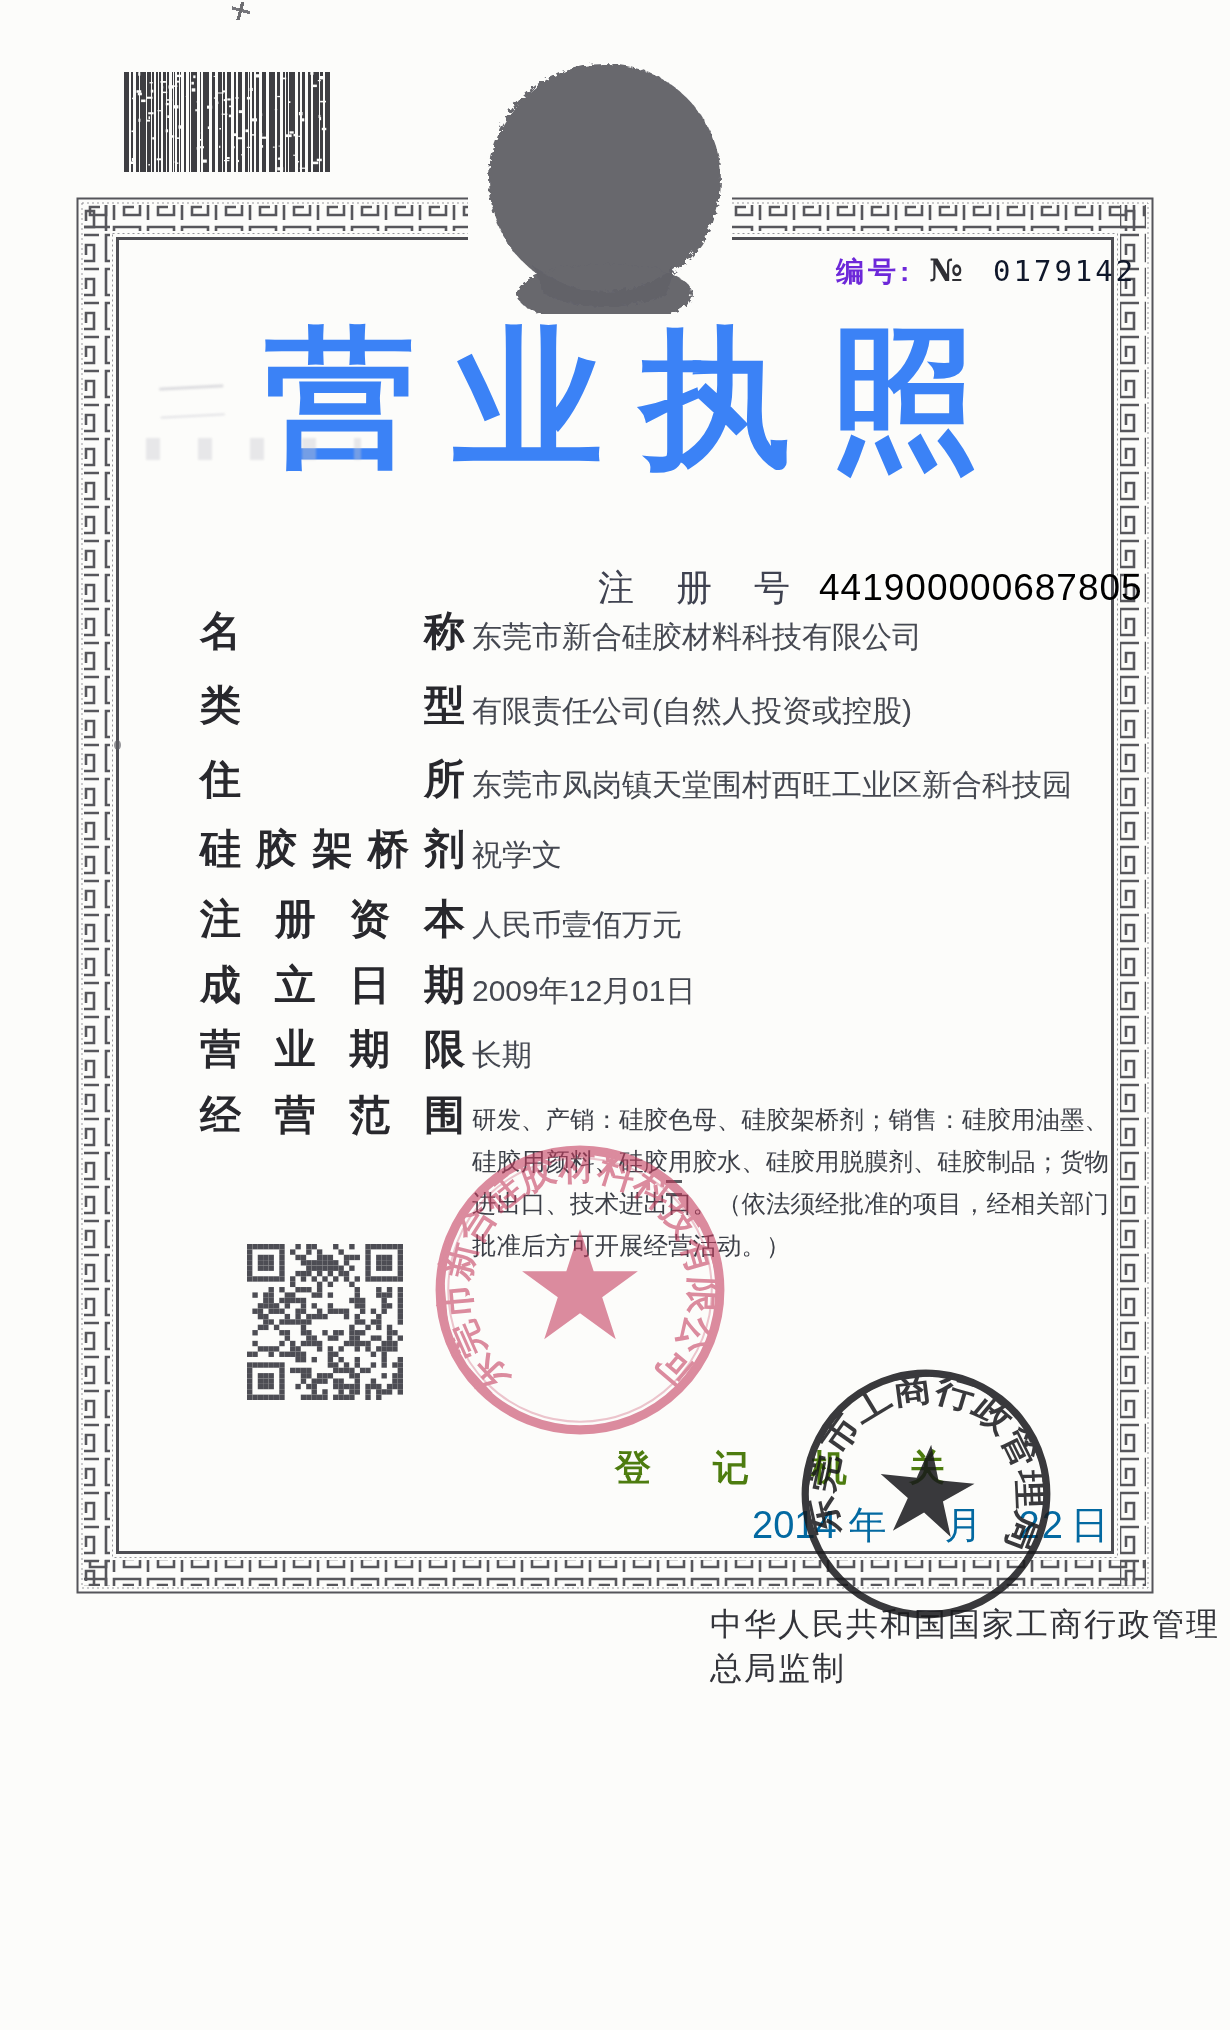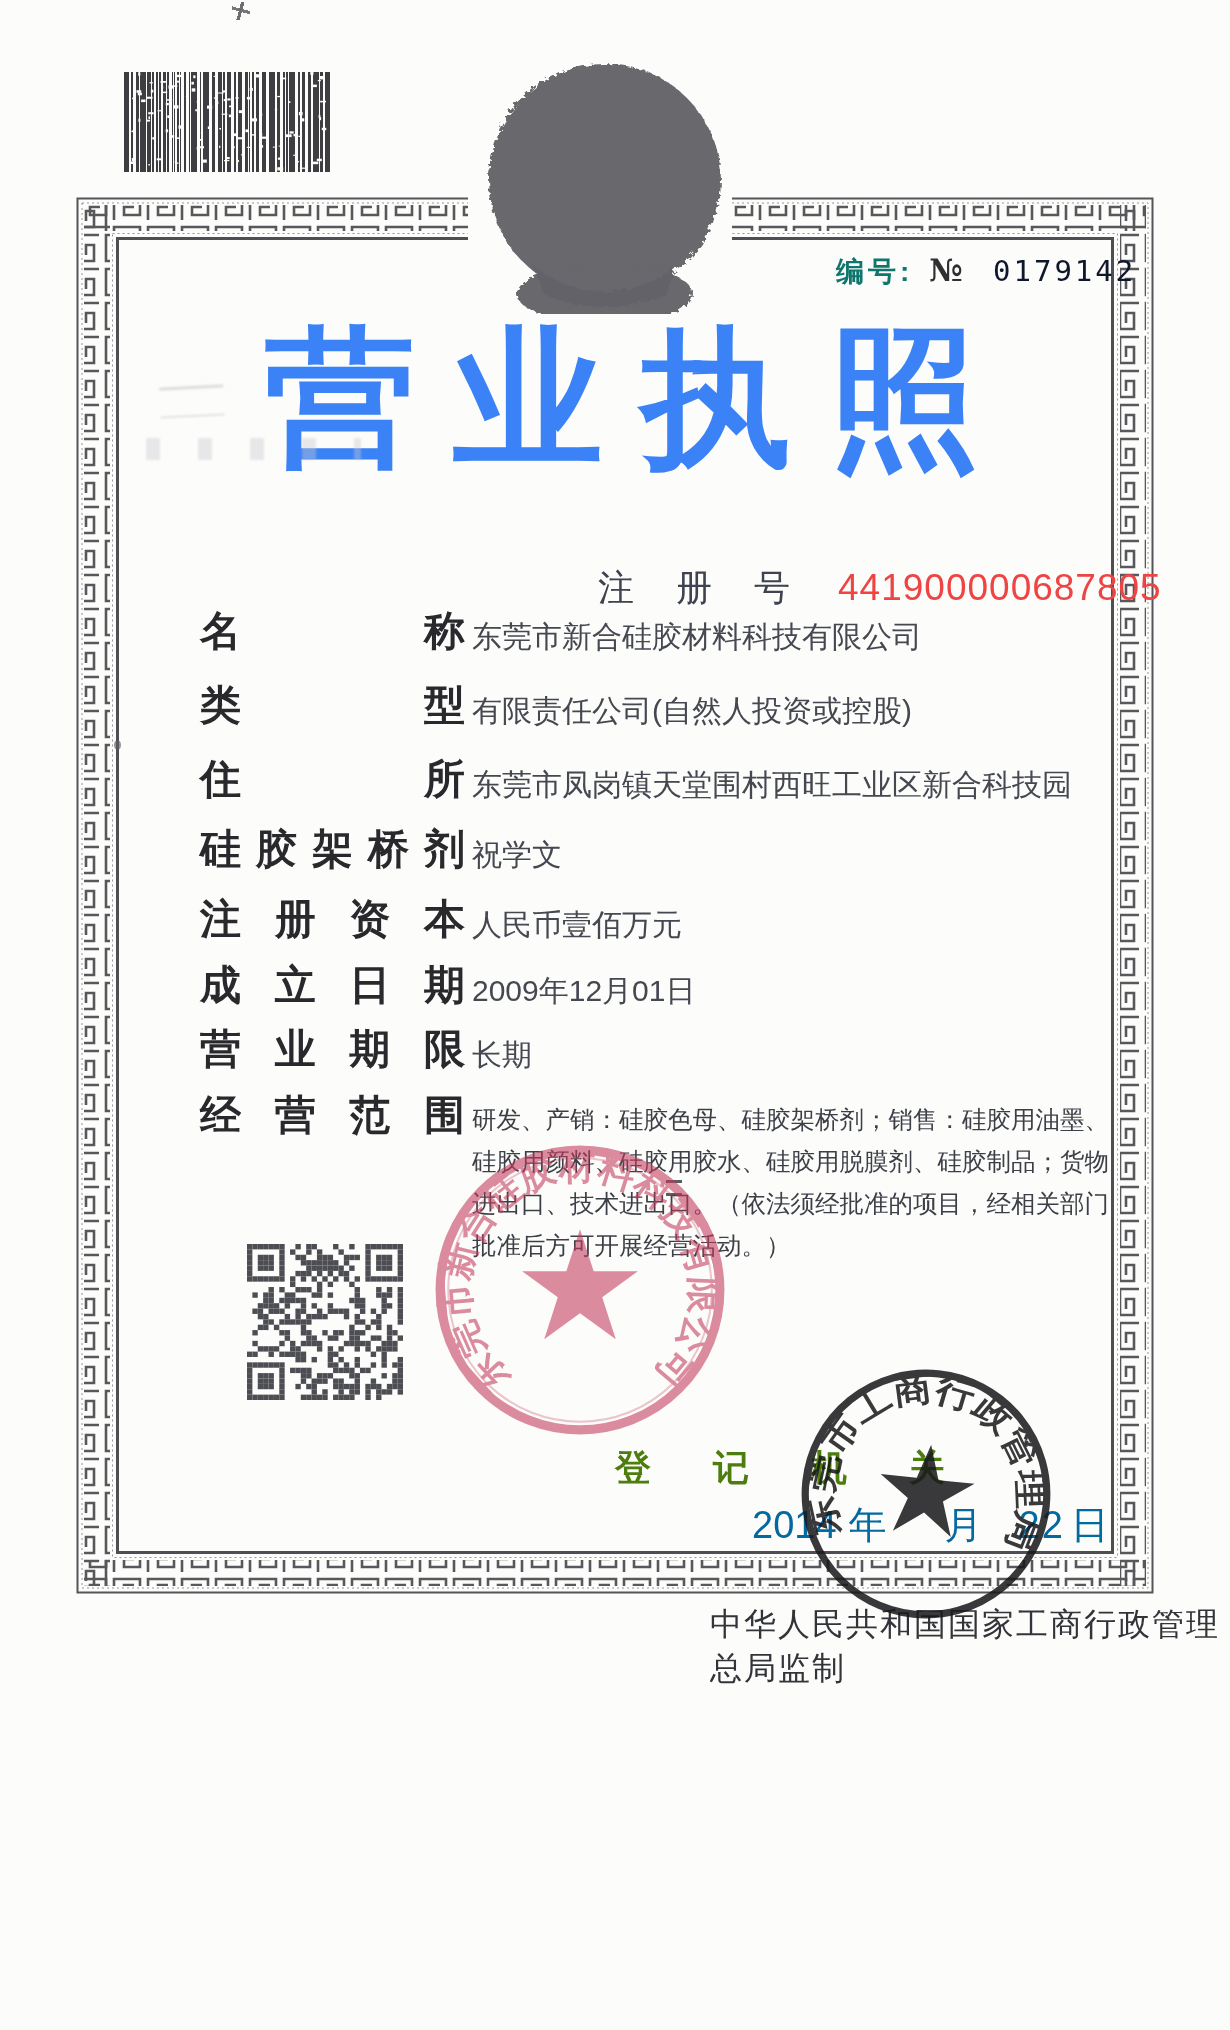--- a/index.html
+++ b/index.html
@@ -9,32 +9,32 @@
   
   #barcode{position:absolute;left:124px;top:72px;z-index:3;}
 
   
   #frame{position:absolute;left:76px;top:197px;z-index:1;}
   #emblem-gap{position:absolute;left:468px;top:197px;width:264px;height:52px;background:#fcfcfa;z-index:2;}
   #emblem{position:absolute;left:478px;top:56px;z-index:3;opacity:.92;}
 
   
   .serial{position:absolute;left:836px;top:252px;z-index:4;display:flex;align-items:baseline;}
-  .serial-label{font-size:28px;letter-spacing:4px;color:#0f766e;font-weight:600;}
+  .serial-label{font-size:28px;letter-spacing:4px;color:#6d28d9;font-weight:600;}
   .serial-prefix{font-family:"DejaVu Serif",serif;font-weight:700;font-size:31px;margin-left:16px;color:#2e2e33;}
   .serial-number{font-family:"DejaVu Sans Mono",monospace;font-size:29px;margin-left:30px;letter-spacing:3px;color:#0f172a;}
 
   
   .title{position:absolute;left:112px;top:300px;width:1020px;margin:0;text-align:center;z-index:4;
          font-size:150px;font-weight:900;letter-spacing:38px;text-indent:38px;color:#3b82f6;}
 
   
   .regline{position:absolute;left:598px;top:524px;z-index:4;display:flex;align-items:baseline;}
   .reg-label{font-size:36px;letter-spacing:16px;color:#3f4250;font-weight:500;margin-top:40px;}
-  .reg-number{font-size:37px;margin-left:32px;letter-spacing:1px;color:#ef4444;}
+  .reg-number{font-size:37px;margin-left:13px;letter-spacing:1px;color:#000000;}
 
   
   .row{position:absolute;left:200px;width:910px;z-index:4;}
   .flabel{position:absolute;left:0;top:0;width:265px;font-size:41px;font-weight:600;color:#28282d;
           line-height:1.15;text-align:justify;text-align-last:justify;text-justify:inter-character;}
   .fvalue{position:absolute;left:272px;top:9px;width:635px;font-size:30px;color:#454851;line-height:1.32;}
   .fvalue.small{font-size:24.5px;line-height:42px;top:7px;width:645px;color:#3c3f47;font-weight:500;}
 
   
   #qr{position:absolute;left:247px;top:1244px;z-index:4;opacity:.92;}

